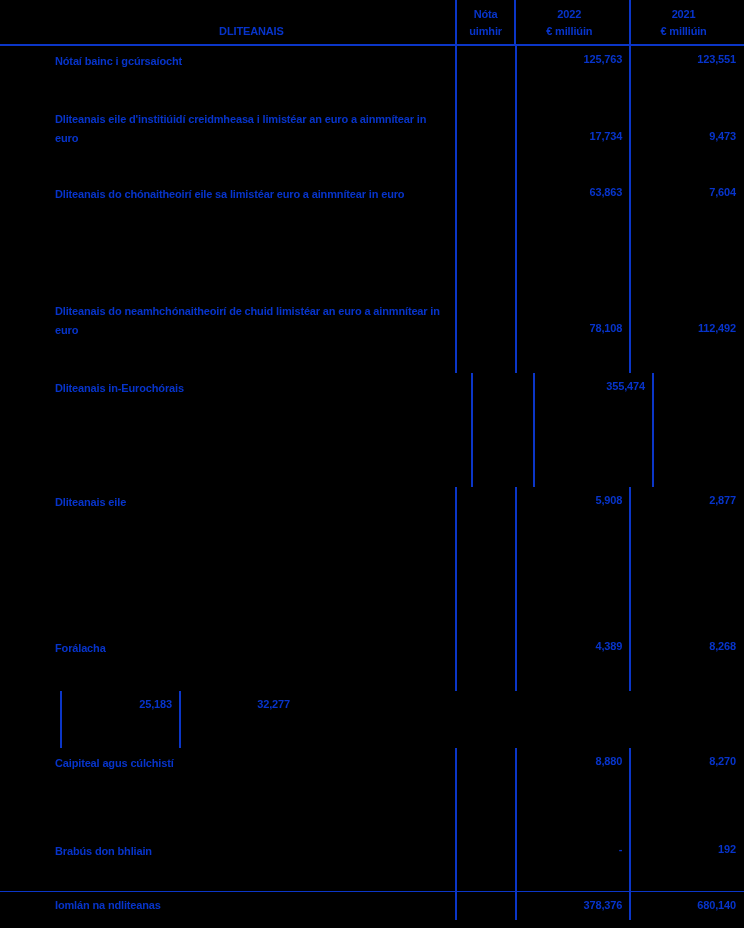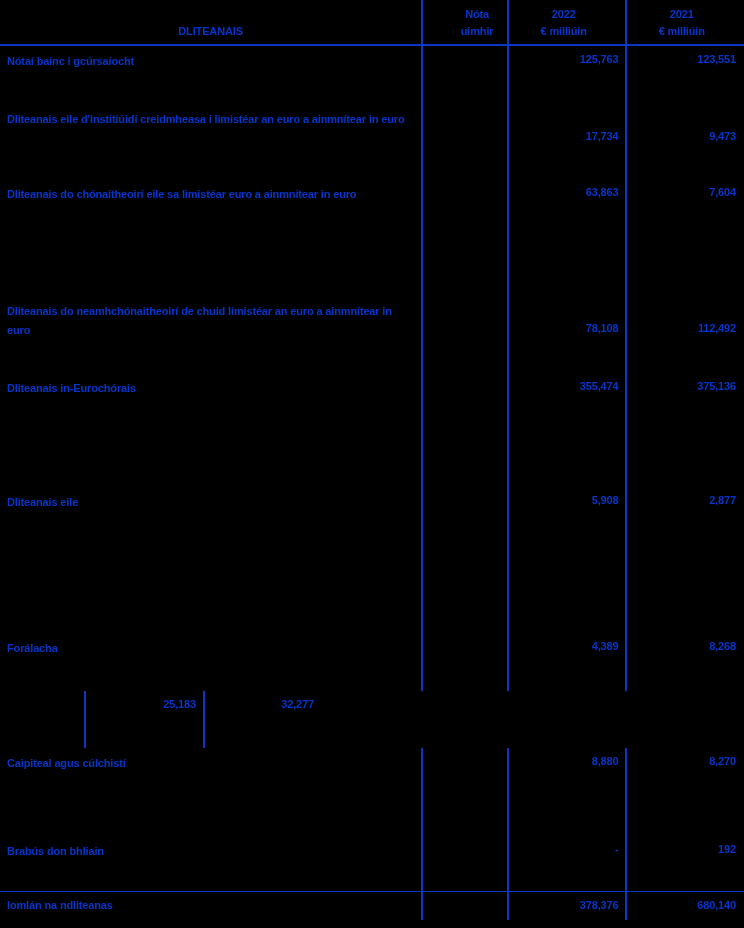--- a/index.html
+++ b/index.html
@@ -14,22 +14,22 @@
     font-family:"Liberation Sans", sans-serif;
     font-weight:bold;
     color:var(--blue);
     font-size:11px;
     letter-spacing:-0.15px;
   }
   .sheet{width:744px;height:928px;background:var(--bg);}
   .row{display:flex;width:744px;box-sizing:border-box;}
   
   .c1{width:425px;box-sizing:border-box;border-right:2px solid var(--line);
-      padding:6px 6px 0 7px;line-height:19px;}
-  .c2{width:62px;box-sizing:border-box;border-right:2px solid var(--line);margin-left:24px;}
+      padding:6px 6px 0 7px;line-height:19px;margin-left:48px;}
+  .c2{width:62px;box-sizing:border-box;border-right:2px solid var(--line);}
   .c3{width:119px;box-sizing:border-box;border-right:2px solid var(--line);
       text-align:right;padding:6px 7px 0 0;line-height:15px;}
   .c4{width:117px;box-sizing:border-box;
       text-align:right;padding:6px 8px 0 0;line-height:15px;}
   
   .vo2{padding-top:25px;}
   
   .header{height:46px;border-bottom:2px solid var(--line);}
   .header .c1{display:flex;align-items:flex-end;justify-content:center;
       padding:0 0 7px 0;line-height:12px;}
@@ -87,21 +87,20 @@
     <div class="c1">Dliteanais do neamhchónaitheoirí de chuid limistéar an euro a ainmnítear in euro</div>
     <div class="c2"></div>
     <div class="c3 vo2">78,108</div>
     <div class="c4 vo2">112,492</div>
   </div>
 
   <div class="row" style="height:114px">
     <div class="c1">Dliteanais in-Eurochórais</div>
     <div class="c2"></div>
     <div class="c3">355,474</div>
-    <div class="c4">375,136</div>
   </div>
 
   <div class="row" style="height:146px">
     <div class="c1">Dliteanais eile</div>
     <div class="c2"></div>
     <div class="c3">5,908</div>
     <div class="c4">2,877</div>
   </div>
 
   <div class="row" style="height:58px">

